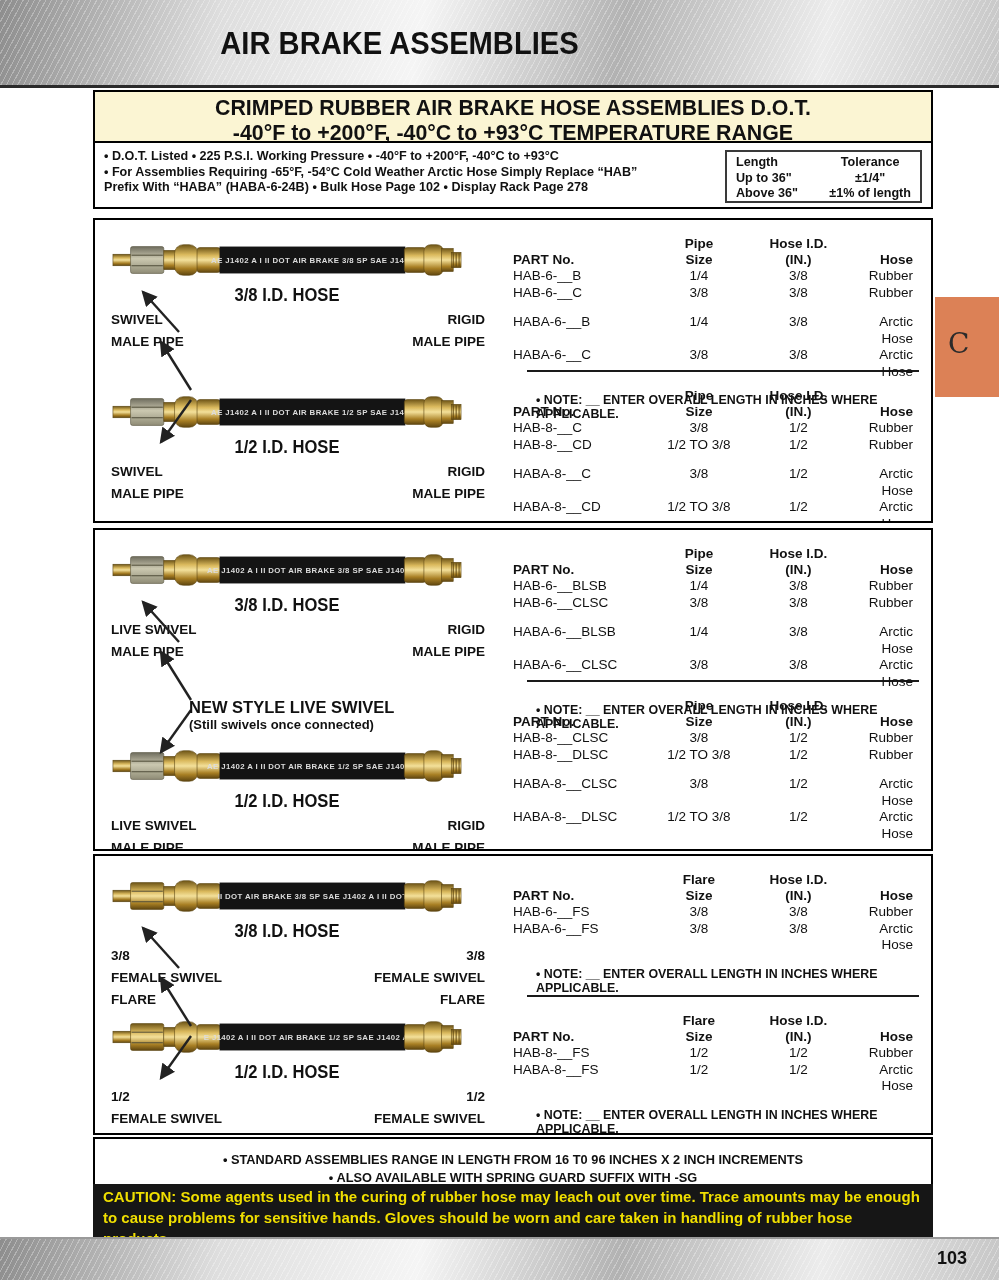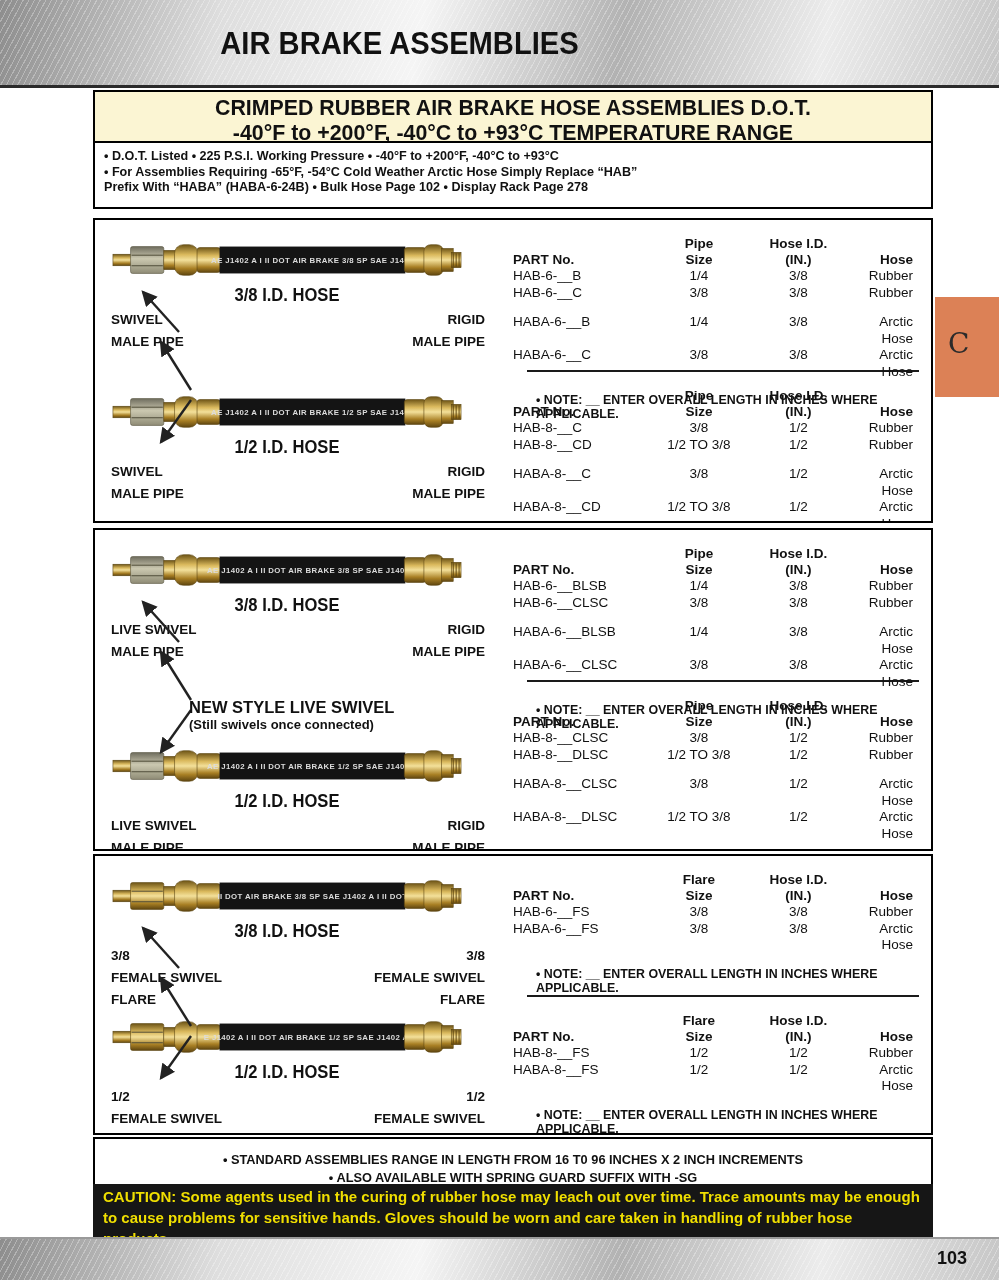--- a/index.html
+++ b/index.html
@@ -110,20 +110,32 @@
   <div class="title-box">
     <div>CRIMPED RUBBER AIR BRAKE HOSE ASSEMBLIES D.O.T.</div>
     <div>-40°F to +200°F,   -40°C to +93°C TEMPERATURE RANGE</div>
   </div>
 
   <div class="specs-box">
     <div class="bullets">
       <div>• D.O.T. Listed   •  225 P.S.I. Working Pressure  •  -40°F to +200°F,   -40°C to +93°C</div>
       <div>• For Assemblies Requiring -65°F, -54°C Cold Weather Arctic Hose Simply Replace “HAB”</div>
       <div>Prefix With “HABA” (HABA-6-24B) • Bulk Hose Page 102 • Display Rack Page 278</div>
+    </div>
+    <div class="tol-box">
+      <div class="tcol1">
+        <div>Length</div>
+        <div>Up to 36"</div>
+        <div>Above 36"</div>
+      </div>
+      <div class="tcol2">
+        <div>Tolerance</div>
+        <div>±1/4"</div>
+        <div>±1% of length</div>
+      </div>
     </div>
   </div>
 
   <div id="sections">
   <section class="section s0">
 
     <svg class="arrows" hidden="" viewBox="0 0 220 215">
       <defs>
         <marker id="ah" viewBox="0 0 10 10" refX="8.5" refY="5" markerWidth="6.5" markerHeight="6.5" orient="auto-start-reverse">
           <path d="M0,0 L10,5 L0,10 z" fill="#222"></path>

